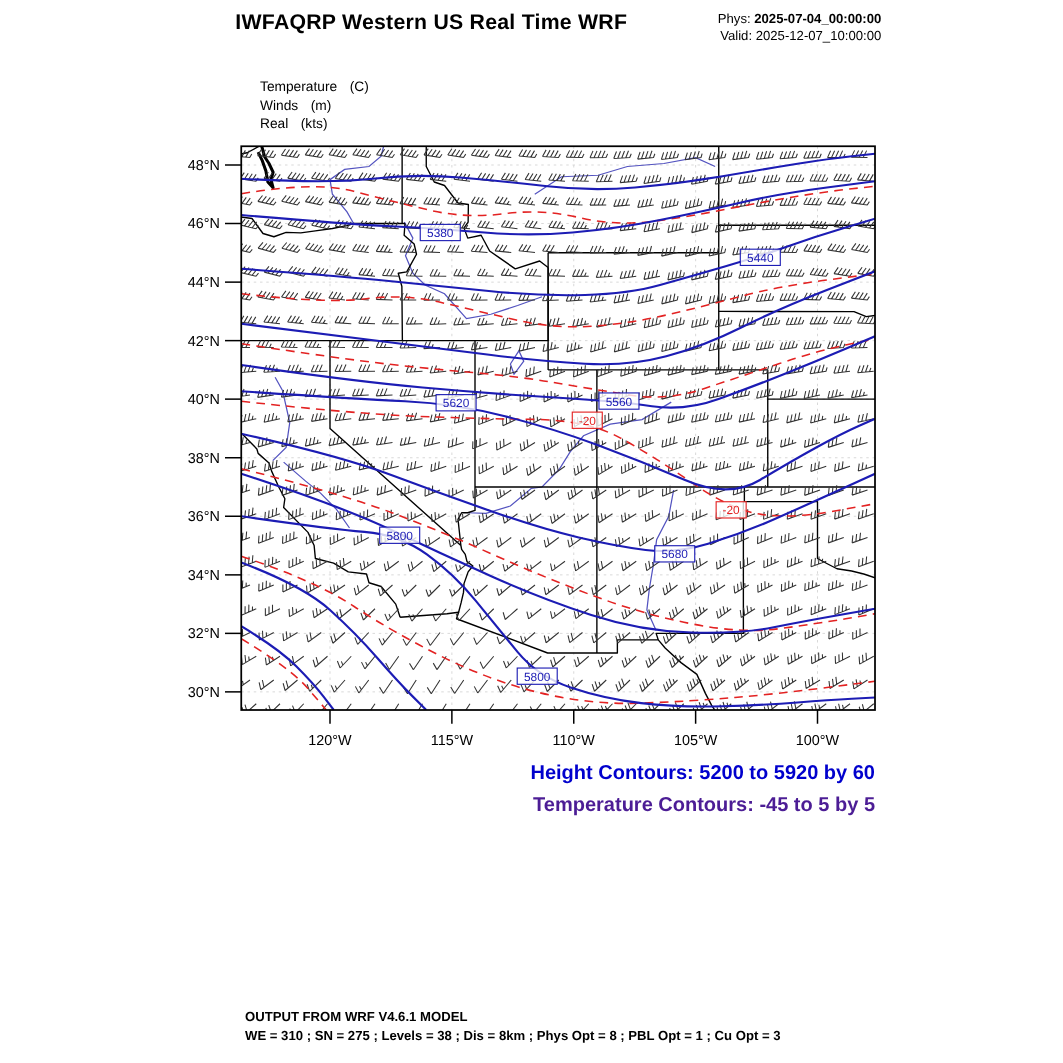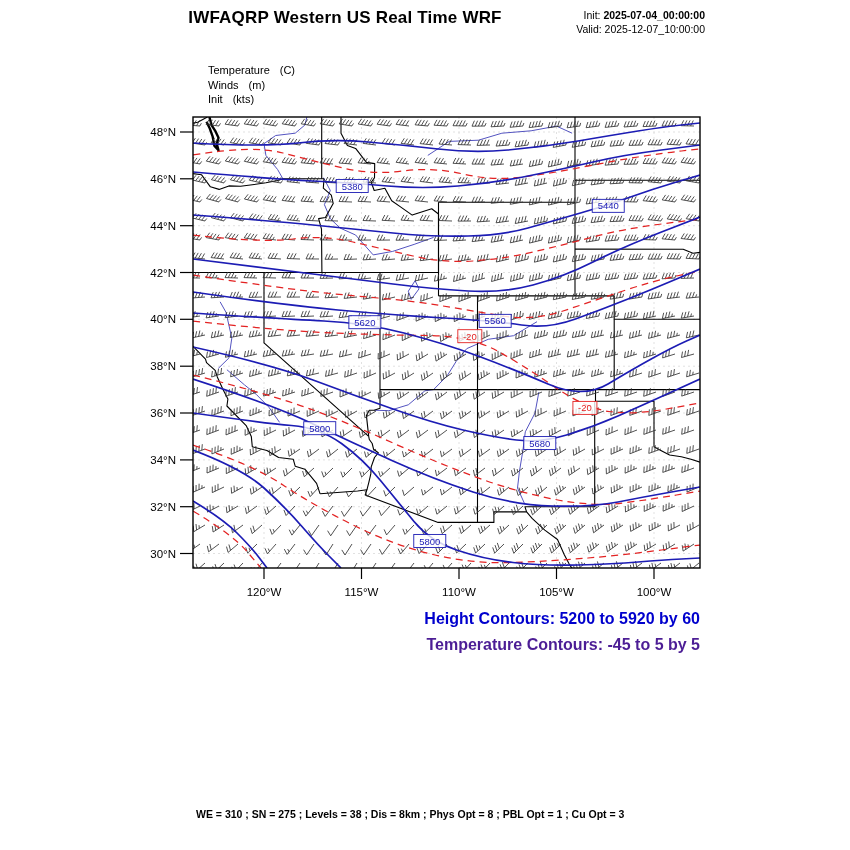--- a/index.html
+++ b/index.html
@@ -23,28 +23,28 @@
           color:#000;line-height:15px;}
 </style>
 </head>
 <body>
 
 <div class="fig">
 
   <div class="title">IWFAQRP Western US Real Time WRF</div>
 
   <div class="stamp">
-    <div><span>Init:</span> <span class="v">2025-07-04_00:00:00</span></div>
+    <div><span>Phys:</span> <span class="v">2025-07-04_00:00:00</span></div>
     <div><span>Valid:</span> <span>2025-12-07_10:00:00</span></div>
   </div>
 
   <div class="fieldlegend">
     <div><span>Temperature</span><span class="unit">(C)</span></div>
     <div><span>Winds</span><span class="unit">(m)</span></div>
-    <div><span>Init</span><span class="unit">(kts)</span></div>
+    <div><span>Real</span><span class="unit">(kts)</span></div>
   </div>
 
   <svg id="map-svg" class="plot" width="850" height="850" viewBox="0 0 850 850">
       <defs>
         <clipPath id="mc">
           <rect x="0" y="0" width="507" height="451"></rect>
         </clipPath>
       </defs>
       <g transform="translate(193,117)" clip-path="url(#mc)">
         <g stroke="#d4d4d4" stroke-width="0.7" stroke-dasharray="2,3" fill="none">
@@ -199,15 +199,16 @@
         <text x="459.0" y="596" text-anchor="middle" font-size="11.5" fill="#000">110°W</text>
         <text x="556.5" y="596" text-anchor="middle" font-size="11.5" fill="#000">105°W</text>
         <text x="654.0" y="596" text-anchor="middle" font-size="11.5" fill="#000">100°W</text>
       </g>
     </svg>
 
   <div class="note h" style="color: rgb(0, 0, 205);">Height Contours: 5200 to 5920 by 60</div>
   <div class="note t" style="color: #4c1d95;">Temperature Contours: -45 to 5 by 5</div>
 
   <div class="footer">
+    <div>OUTPUT FROM WRF V4.6.1 MODEL</div>
     <div>WE = 310 ; SN = 275 ; Levels = 38 ; Dis = 8km ; Phys Opt = 8 ; PBL Opt = 1 ; Cu Opt = 3</div>
   </div>
 </div>
 
 </body></html>

